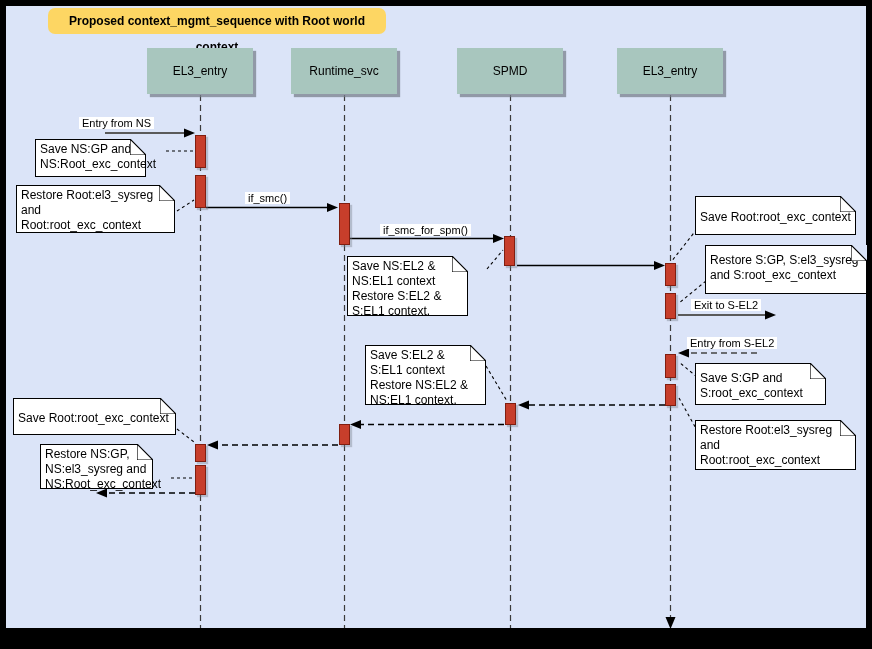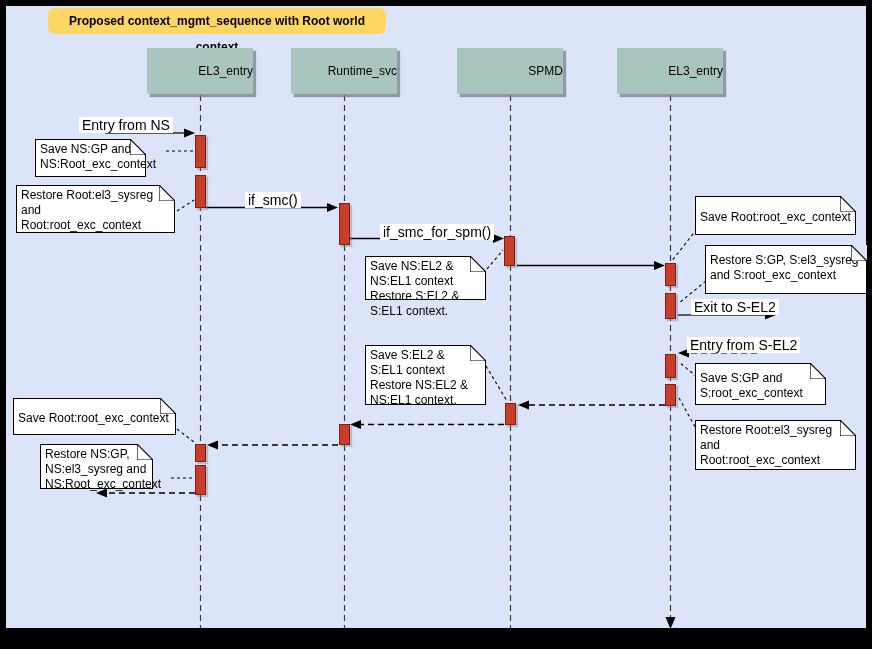--- a/index.html
+++ b/index.html
@@ -12,35 +12,35 @@
     background:#dbe4f8;
   }
   #title-box {
     position:absolute; left:48px; top:8px; width:338px; height:26px;
     background:#fdd663; border-radius:7px; color:#000;
     font-size:12px; font-weight:bold; text-align:center; line-height:26px;
   }
   .lifeline-head {
     position:absolute; top:48px; width:106px; height:46px;
     background:#a8c6be; box-shadow:3px 3px 1px rgba(120,128,140,0.75);
-    color:#000; font-size:12px; text-align:right; line-height:46px;
+    color:#000; font-size:12px; text-align:center; line-height:46px;
   }
   .activation {
     position:absolute; width:11px; background:#c73e2b; border:1px solid #801e10;
     box-sizing:border-box; box-shadow:2px 2px 1px rgba(120,128,140,0.4);
   }
   .note {
     position:absolute; background:#ffffff; border:1px solid #000000;
     box-sizing:border-box; font-size:12px; color:#000; padding:2px 2px 0 4px;
   }
   .note .fold { position:absolute; top:-1px; right:-1px; }
   .nl { white-space:nowrap; line-height:15px; }
   .vcenter { display:flex; align-items:center; padding-top:4px; }
   .mlabel {
-    position:absolute; font-size:14px; color:#000; background:#ffffff;
+    position:absolute; font-size:11px; color:#000; background:#ffffff;
     padding:0 3px; white-space:nowrap;
   }
   svg.layer { position:absolute; left:0; top:0; }
 </style>
 </head>
 <body>
 
 <div id="frame">
   <div id="canvas"></div>
 
@@ -126,21 +126,21 @@
   <div class="note" style="left:16px;top:185px;width:159px;height:48px">
     <svg class="fold" width="16" height="16">
         <polygon points="0,0 16,0 16,16" fill="#dbe4f8"></polygon>
         <polygon points="0,0 16,16 0,16" fill="#fff" stroke="#000" stroke-width="1.2"></polygon>
       </svg>
     <div class="nl">Restore Root:el3_sysreg</div>
     <div class="nl">and</div>
     <div class="nl">Root:root_exc_context</div>
   </div>
 
-  <div class="note" style="left:365px;top:256px;width:121px;height:44px">
+  <div class="note" style="left:347px;top:256px;width:121px;height:60px">
     <svg class="fold" width="16" height="16">
         <polygon points="0,0 16,0 16,16" fill="#dbe4f8"></polygon>
         <polygon points="0,0 16,16 0,16" fill="#fff" stroke="#000" stroke-width="1.2"></polygon>
       </svg>
     <div class="nl">Save NS:EL2 &amp;</div>
     <div class="nl">NS:EL1 context</div>
     <div class="nl">Restore S:EL2 &amp;</div>
     <div class="nl">S:EL1 context.</div>
   </div>
 

